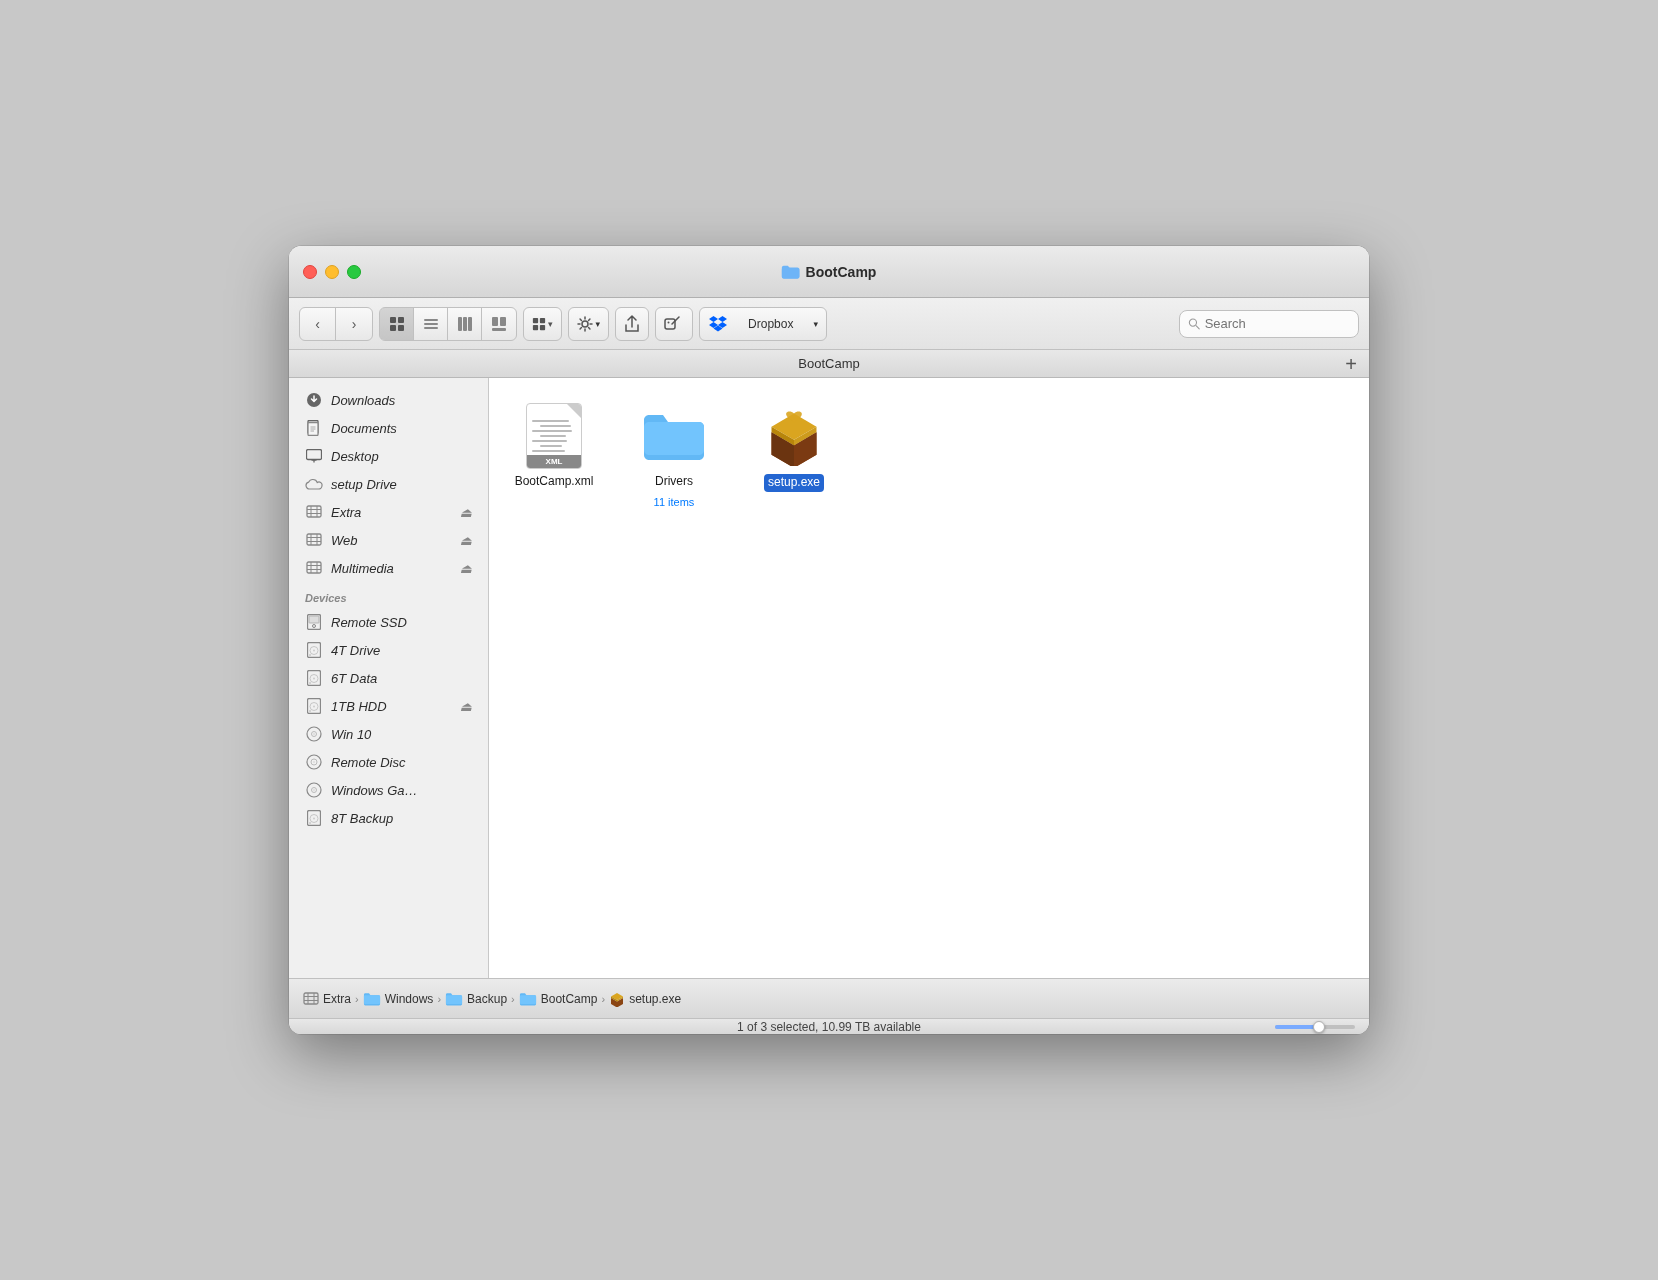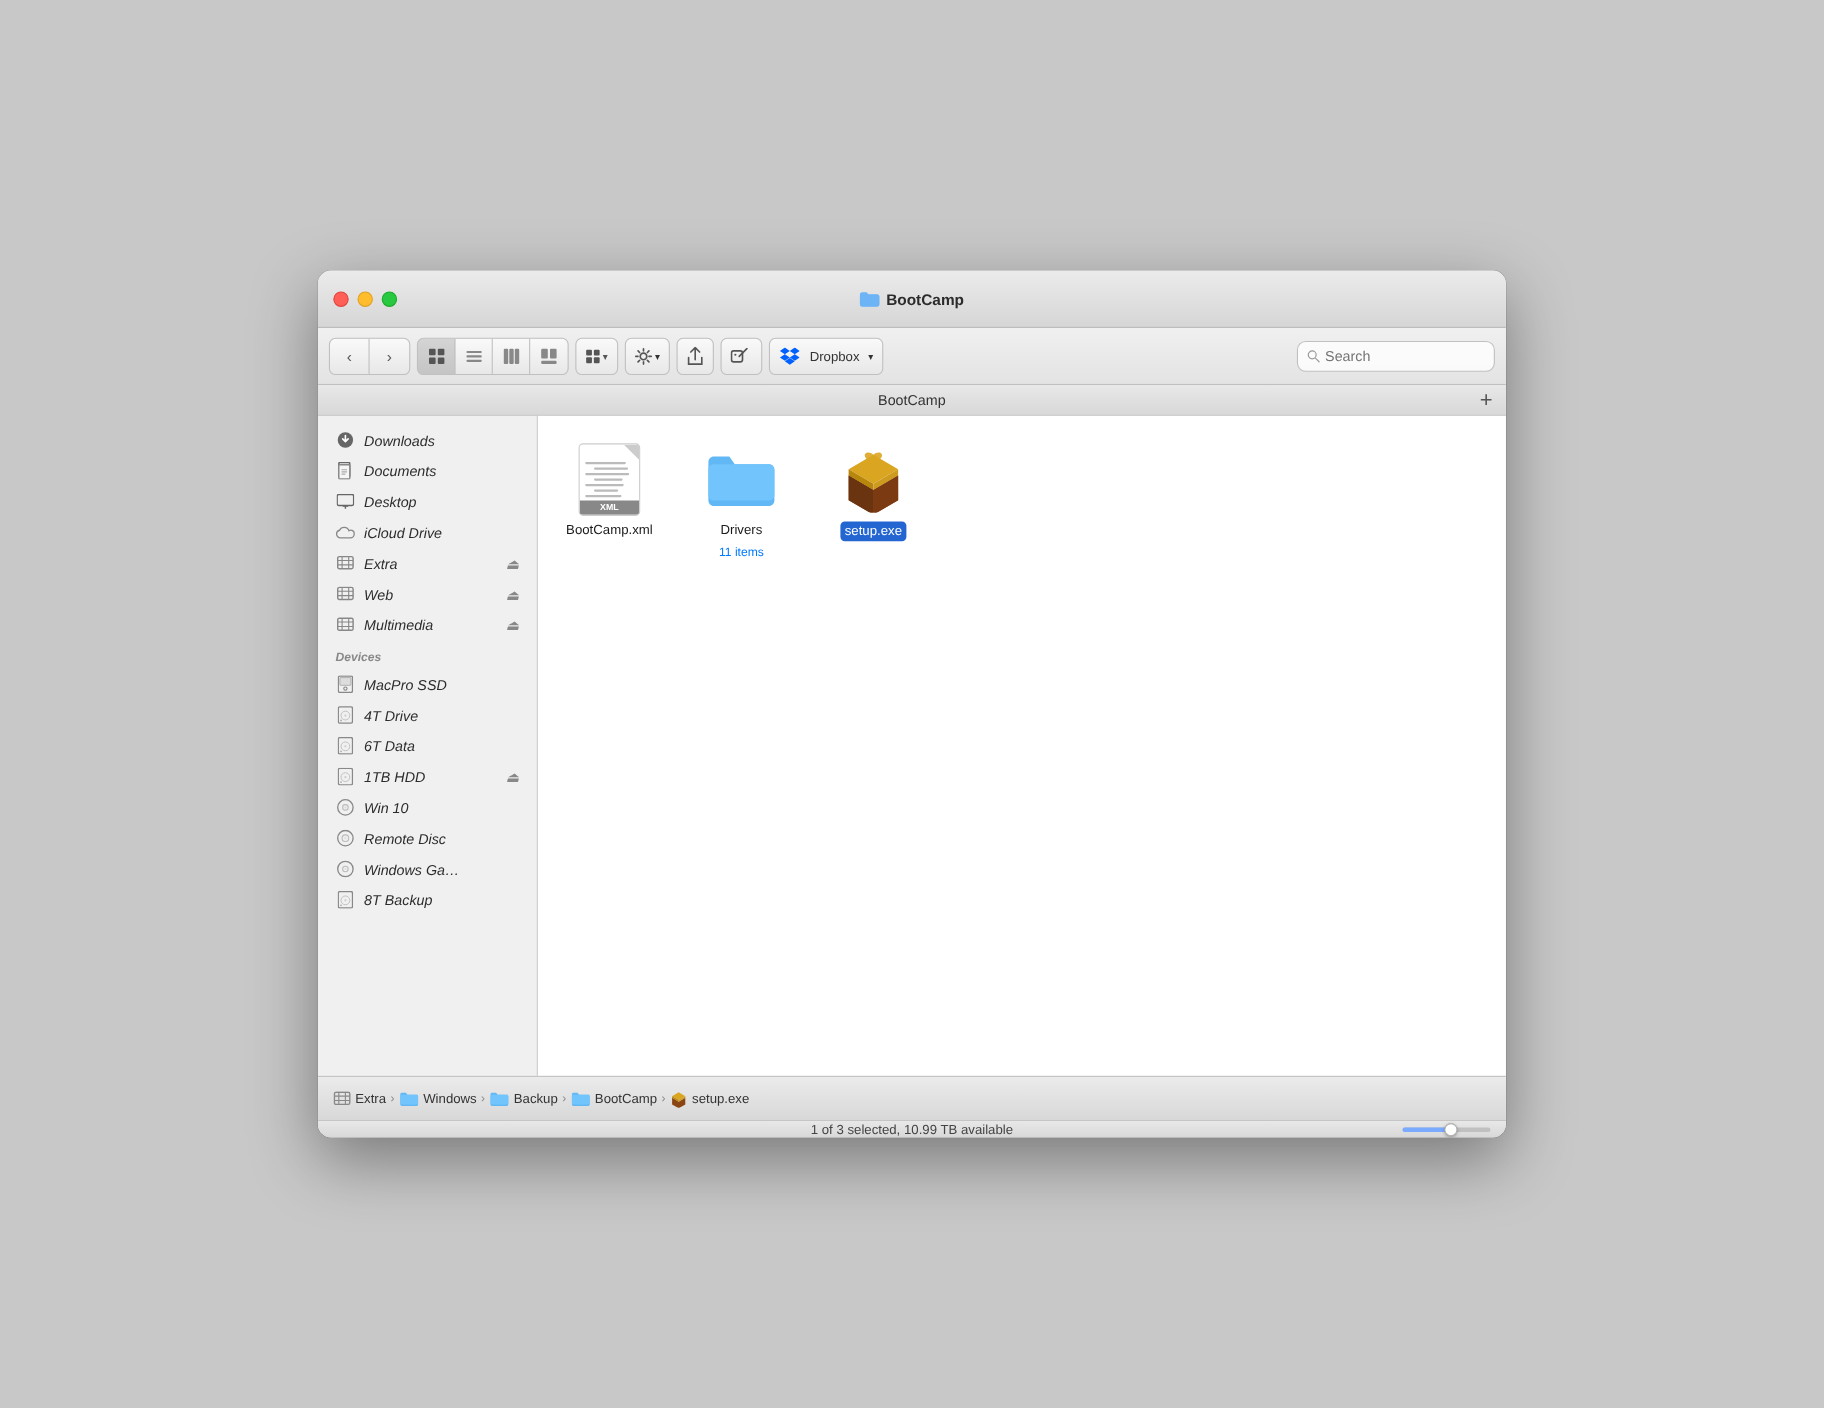--- a/index.html
+++ b/index.html
@@ -434,21 +434,21 @@
       background: white;
       border-radius: 50%;
       border: 1px solid #b0b0b0;
       box-shadow: 0 1px 3px rgba(0,0,0,0.3);
     }
 
     
     .dropbox-btn {
       display: flex;
       align-items: center;
-      gap: 8px;
+      gap: 20px;
       background: linear-gradient(to bottom, #f9f9f9, #e8e8e8);
       border: 1px solid #c0c0c0;
       border-radius: 6px;
       height: 34px;
       padding: 0 8px;
       cursor: pointer;
       font-size: 11px;
       color: #333;
     }
 
@@ -629,21 +629,21 @@
         </div>
         <span>Desktop</span>
       </div>
 
       <div class="sidebar-item">
         <div class="sidebar-icon">
           <svg width="18" height="12" viewBox="0 0 18 12">
               <path d="M13.5 11H4.5C2.57 11 1 9.43 1 7.5c0-1.68 1.15-3.09 2.72-3.45A4.49 4.49 0 0 1 8 1.5a4.49 4.49 0 0 1 4.28 3.05A3.001 3.001 0 0 1 17 7.5C17 9.43 15.43 11 13.5 11z" fill="none" stroke="#888" stroke-width="1.2"></path>
             </svg>
         </div>
-        <span>iCloud Drive</span>
+        <span>setup Drive</span>
       </div>
 
       <div class="sidebar-item">
         <div class="sidebar-icon">
           <svg width="16" height="14" viewBox="0 0 16 14">
               <rect x="1" y="1" width="14" height="11" rx="1.5" fill="none" stroke="#888" stroke-width="1.3"></rect>
               <line x1="5" y1="1" x2="5" y2="12" stroke="#888" stroke-width="1"></line>
               <line x1="11" y1="1" x2="11" y2="12" stroke="#888" stroke-width="1"></line>
               <line x1="1" y1="4.5" x2="15" y2="4.5" stroke="#888" stroke-width="1"></line>
               <line x1="1" y1="8.5" x2="15" y2="8.5" stroke="#888" stroke-width="1"></line>
@@ -684,21 +684,21 @@
       <div class="sidebar-section-label">Devices</div>
 
       <div class="sidebar-item">
         <div class="sidebar-icon">
           <svg width="14" height="16" viewBox="0 0 14 16">
               <rect x="0.5" y="0.5" width="13" height="15" rx="1.5" fill="none" stroke="#888" stroke-width="1.3"></rect>
               <rect x="2" y="2" width="10" height="7" rx="0.5" fill="#ddd" stroke="#aaa" stroke-width="0.8"></rect>
               <circle cx="7" cy="12" r="1.5" fill="none" stroke="#888" stroke-width="1"></circle>
             </svg>
         </div>
-        <span>MacPro SSD</span>
+        <span>Remote SSD</span>
       </div>
 
       <div class="sidebar-item">
         <div class="sidebar-icon">
           <svg width="14" height="16" viewBox="0 0 14 16">
               <rect x="0.5" y="0.5" width="13" height="15" rx="1.5" fill="none" stroke="#888" stroke-width="1.3"></rect>
               <circle cx="7" cy="8.5" r="4" fill="none" stroke="#bbb" stroke-width="0.8"></circle>
               <circle cx="7" cy="8.5" r="1" fill="#ccc"></circle>
               <circle cx="3" cy="13" r="0.8" fill="#aaa"></circle>
             </svg>

